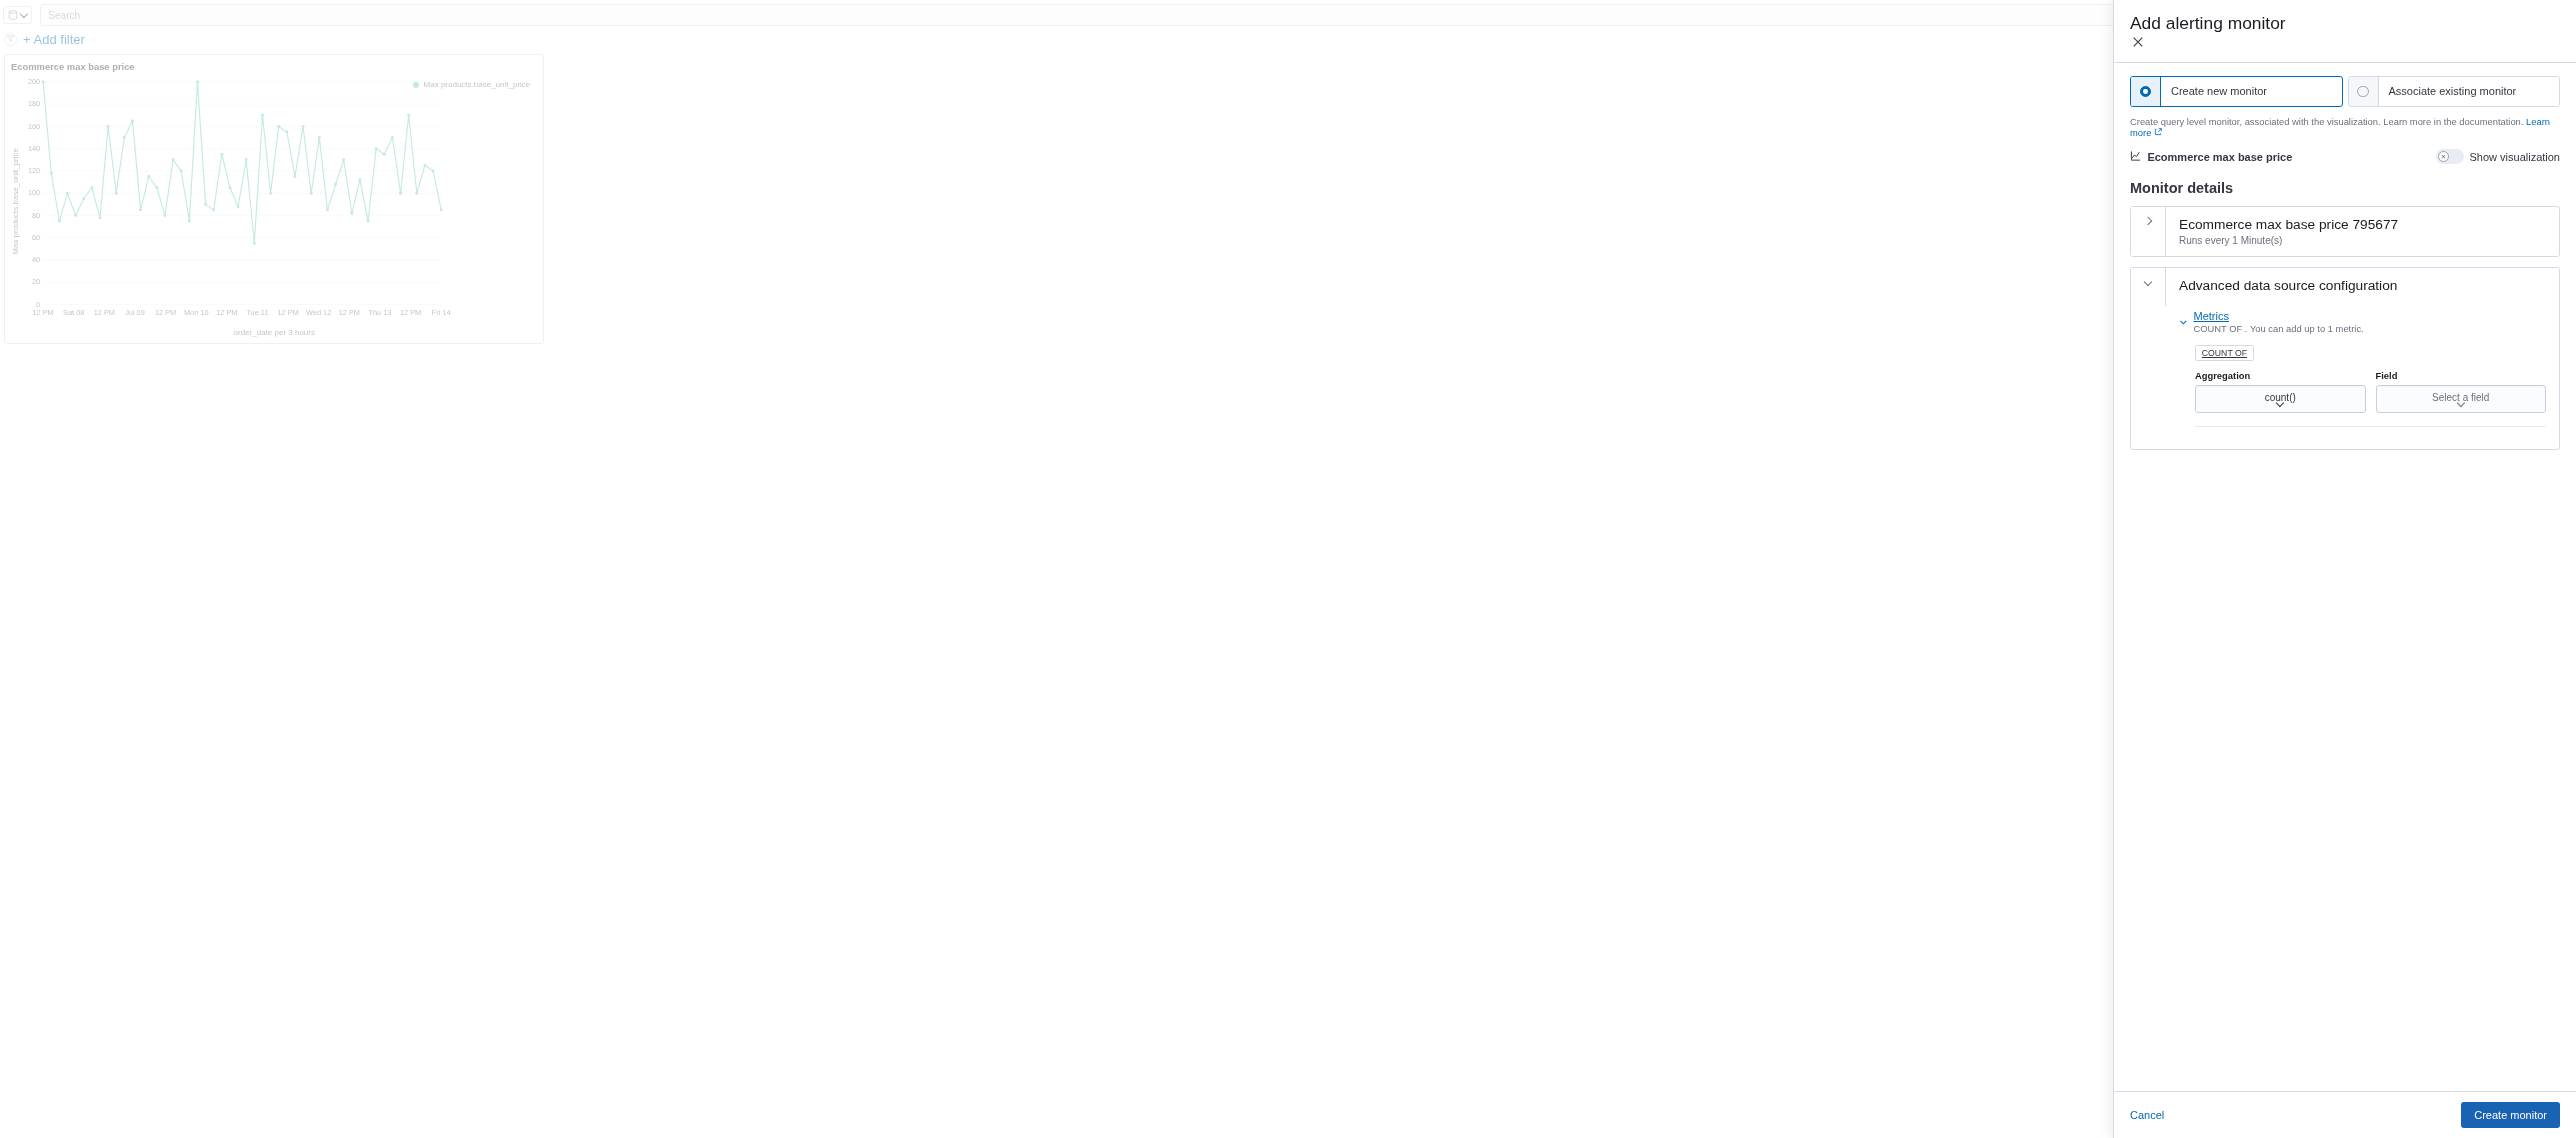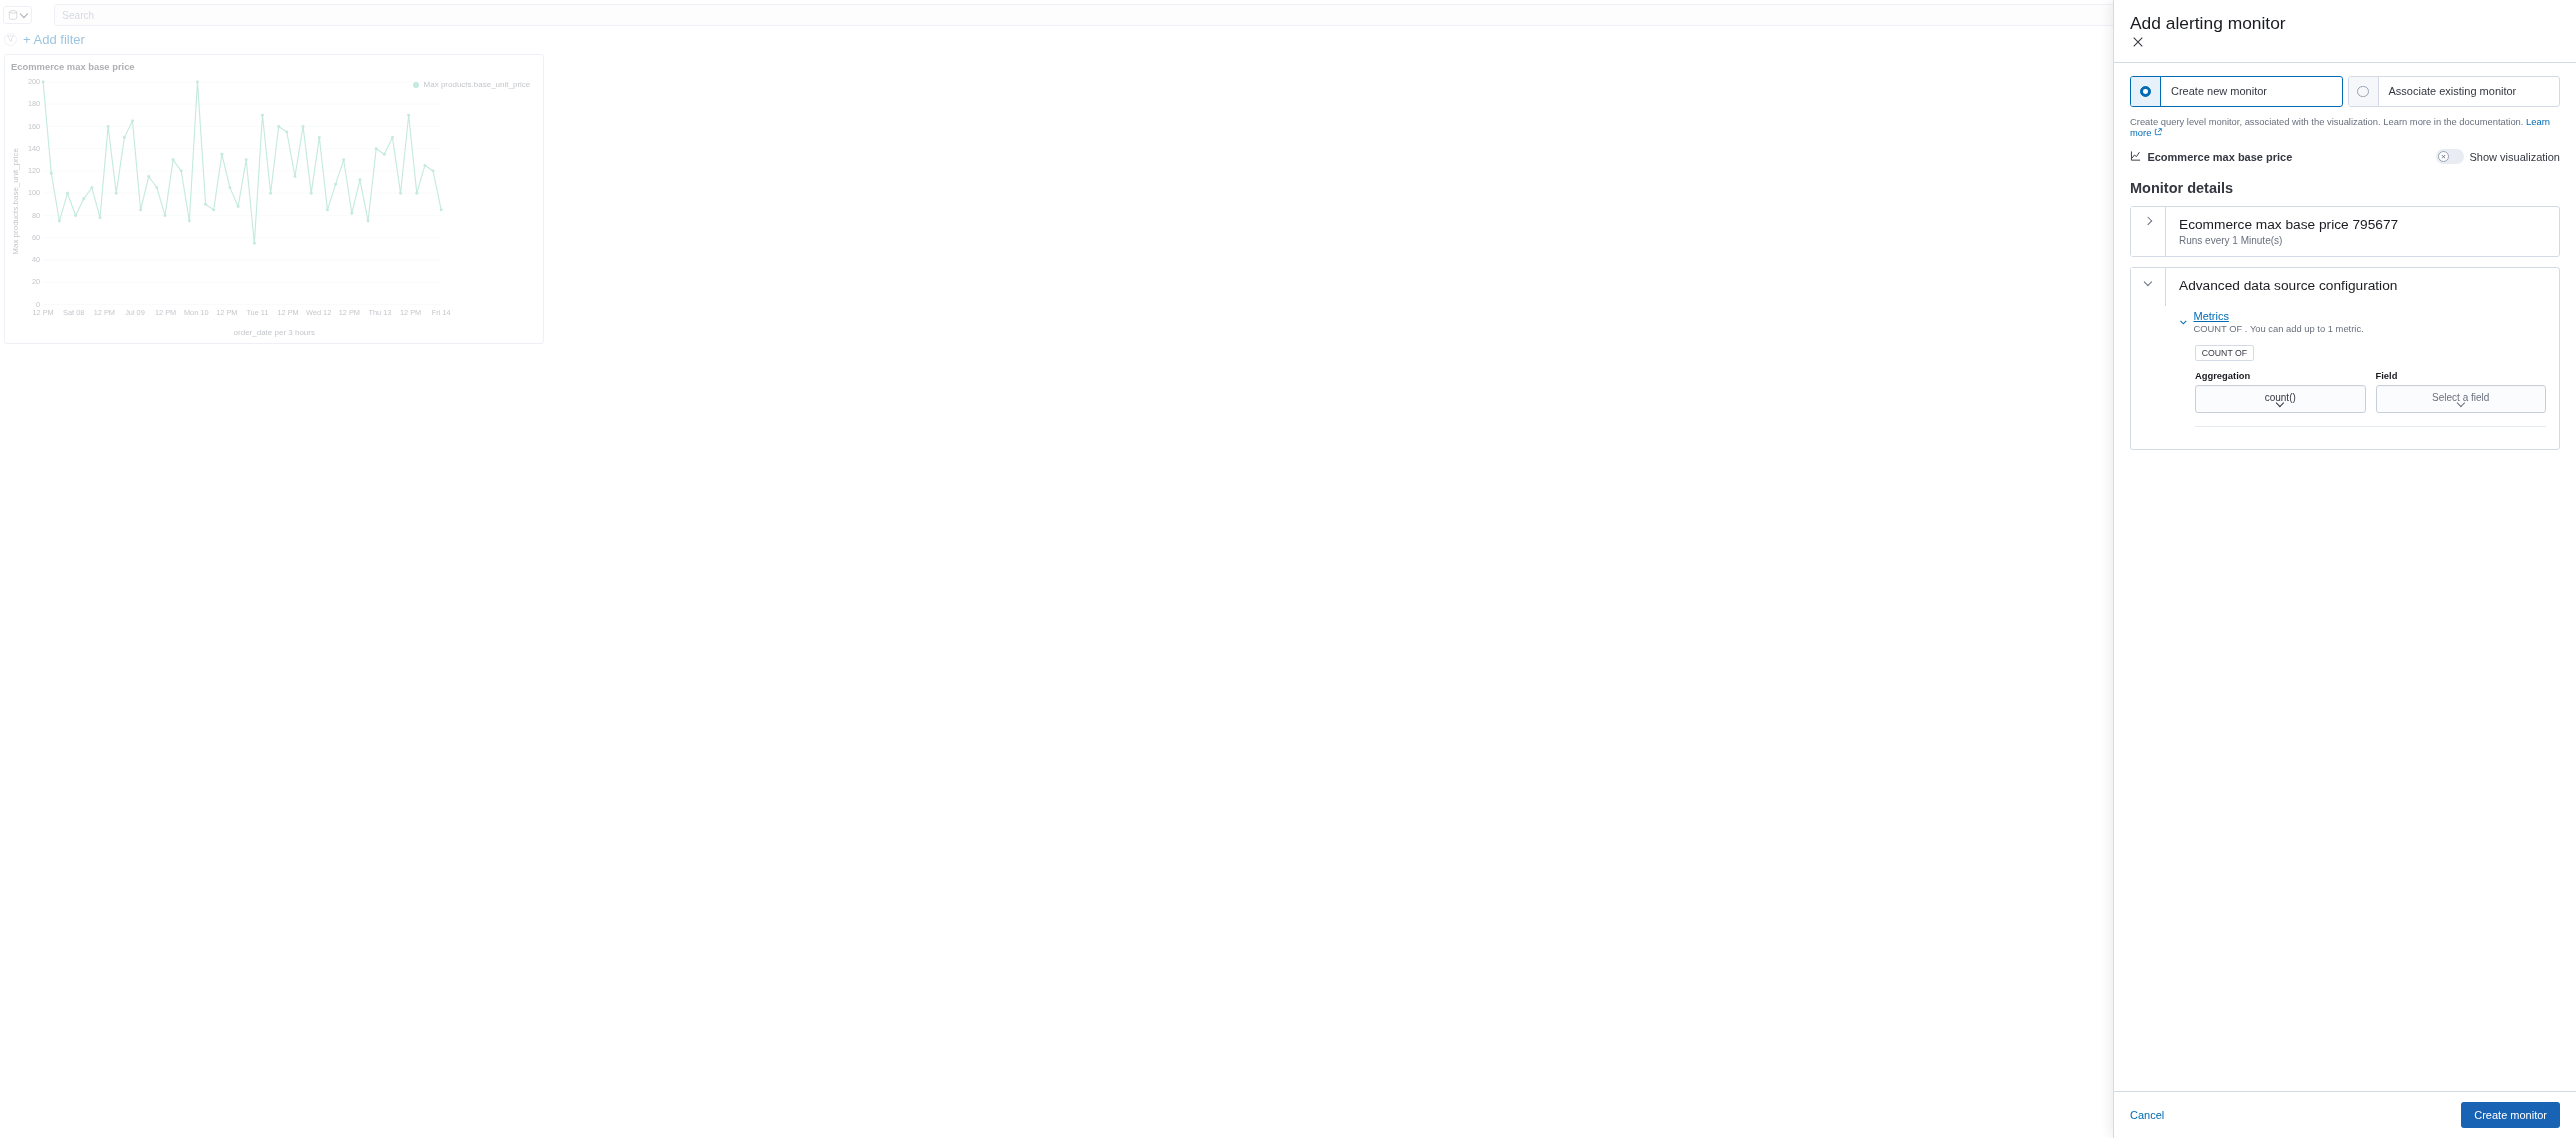--- a/index.html
+++ b/index.html
@@ -4,21 +4,21 @@
 <style>
 * { box-sizing: border-box; margin: 0; padding: 0; }
 body { font-family: -apple-system, BlinkMacSystemFont, "Segoe UI", Helvetica, Arial, sans-serif; font-size: 10px; color: #343741; background: #fff; overflow: hidden; }
 
 .app { position: relative; width: 100vw; height: 100vh; }
 
 
 .bg-area { position: absolute; inset: 0; padding: 2.9px; opacity: 0.4; pointer-events: none; }
 .bg-area * { pointer-events: auto; }
 
-.topbar { display: flex; align-items: center; gap: 22px; padding: 1.4px 0; }
+.topbar { display: flex; align-items: center; gap: 8px; padding: 1.4px 0; }
 .db-btn { display: flex; align-items: center; gap: 2.9px; border: 0.7px solid #d3dae6; border-radius: 2.9px; padding: 2.9px 4.3px; background: #fff; }
 .search-box { flex: 1; border: 0.7px solid #d3dae6; border-radius: 2.9px; padding: 4.3px 7.2px; color: #98a2b3; background: #fbfcfd; }
 
 .filterbar { display: flex; align-items: center; gap: 5.8px; padding: 4.3px 1.4px 7.2px; }
 .filter-icon { width: 13px; height: 13px; border: 0.7px solid #d3dae6; border-radius: 50%; display: flex; align-items: center; justify-content: center; color: #69707d; font-size: 7.2px; }
 .add-filter { color: #006bb4; font-size: 13px; }
 
 .chart-panel { width: 540px; border: 0.7px solid #d3dae6; border-radius: 2.9px; padding: 5.8px; margin-left: 1.4px; background: #fff; }
 .chart-title { font-weight: 600; font-size: 9.4px; color: #343741; margin-bottom: 4.3px; }
 .chart-wrap { position: relative; display: flex; }
@@ -70,21 +70,21 @@
 
 .acc-body { padding: 0 13px 13px 48px; }
 
 .sub-item { display: flex; align-items: center; gap: 5.8px; padding: 4.3px 0; }
 .sub-caret { color: #006bb4; margin-top: 2.2px; cursor: pointer; }
 .sub-caret.gray { color: #69707d; }
 .sub-link { color: #006bb4; text-decoration: underline; font-size: 11px; cursor: pointer; }
 .sub-plain { font-size: 11px; color: #1a1c21; }
 .sub-desc { font-size: 9.4px; color: #69707d; margin-top: 1.4px; }
 
-.badge { display: inline-block; border: 0.7px solid #d3dae6; background: #fff; border-radius: 2.2px; padding: 2.2px 5.8px; font-size: 8.7px; color: #343741; margin: 5.8px 0 8.7px 16px; }
+.badge { display: inline-block; border: 0.7px solid #d3dae6; background: #fff; border-radius: 2.2px; padding: 2.2px 5.8px; font-size: 8.7px; color: #343741; margin: 5.8px 0 8.7px 16px; text-decoration: underline; }
 
 .form-row { display: flex; gap: 10px; margin-left: 16px; }
 .form-col { flex: 1; }
 .form-label { font-size: 9.4px; font-weight: 600; margin-bottom: 4.3px; color: #1a1c21; }
 .select { border: 0.7px solid #c9cfda; border-radius: 2.9px; background: #fbfcfd; padding: 5.8px 7.2px; display: flex; justify-content: space-between; align-items: center; font-size: 10px; color: #343741; box-shadow: inset 0 0.7px 1.4px rgba(0,0,0,0.04); cursor: pointer; flex-direction: column; }
 .select.placeholder { color: #69707d; }
 
 .divider { border: none; border-top: 0.7px solid #e6ebf2; margin: 13px 0 8.7px 16px; }
 
 .flyout-footer { border-top: 0.7px solid #d3dae6; padding: 10px 16px; display: flex; justify-content: space-between; align-items: center; }

